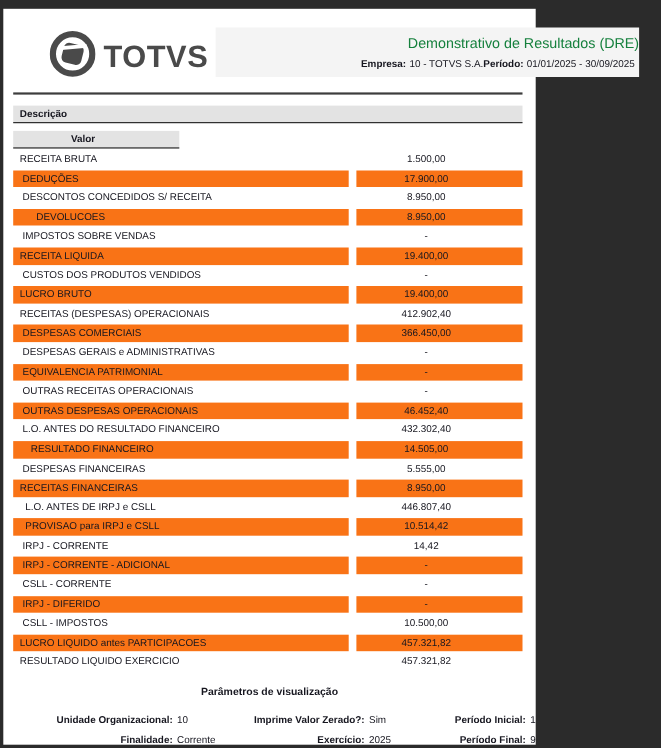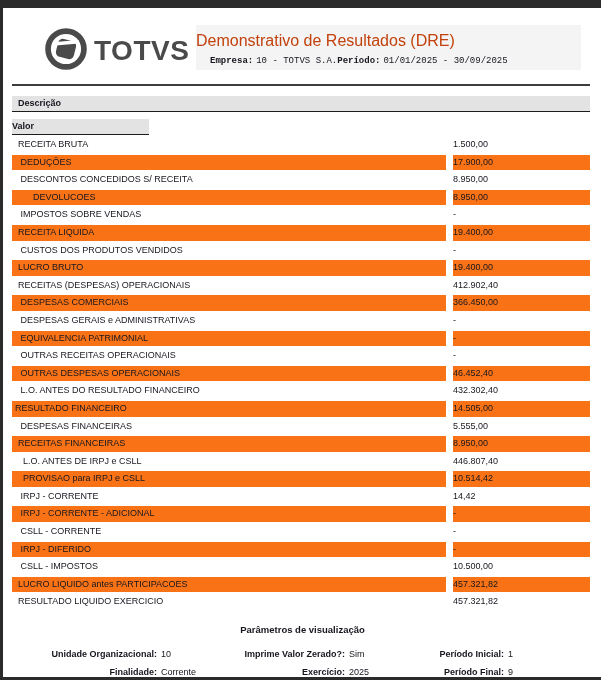--- a/index.html
+++ b/index.html
@@ -3,45 +3,45 @@
 <meta charset="utf-8">
 <style>
   html,body{margin:0;padding:0;}
   body{
     width:601px;height:680px;position:relative;overflow:hidden;
     background:#2b2b2b;
     font-family:"Liberation Sans","DejaVu Sans",sans-serif;
     color:#16161f;
   }
   .page{
-    position:absolute;left:3px;top:8px;width:599px;height:669px;
+    position:absolute;left:3px;top:8px;width:484px;height:669px;
     background:#ffffff;
   }
   
   .report-header{position:relative;height:76px;}
   .logo{position:absolute;left:42px;top:20px;display:flex;align-items:center;gap:7px;}
   .logo-text{font-size:28px;font-weight:bold;color:#4a4a4a;letter-spacing:.5px;line-height:1;}
   .header-box{
     position:absolute;left:193px;top:17px;width:385px;height:45px;
     background:#f4f4f4;
   }
-  .report-title{text-align:left;font-size:16px;margin-top:7px;color:#c2410c;}
-  .header-meta{display:flex;justify-content:flex-start;padding:6px 4px 0 14px;font-size:9px;font-family:Liberation Mono, monospace;}
+  .report-title{text-align:right;font-size:13px;margin-top:7px;color:#15803d;}
+  .header-meta{display:flex;justify-content:flex-end;padding:6px 4px 0 14px;font-size:9px;}
   .meta-label{font-weight:bold;margin-right:3px;}
   
   .rule{height:2px;background:#3d3d3d;margin:0 12px 0 9px;}
   
   .table{margin:10px 12px 0 9px;font-size:9px;}
   .thead{display:flex;gap:7px;margin-bottom:2px;flex-direction:column;}
   .thead .cell{
     background:#e3e3e3;border-bottom:1px solid #1c1c1c;
     height:15px;line-height:15px;font-weight:bold;
   }
   .cell.desc{flex:1;padding-left:6px;white-space:nowrap;overflow:hidden;}
-  .cell.val{width:127px;text-align:left;padding-right:10px;}
+  .cell.val{width:127px;text-align:center;padding-right:24px;}
   .row{display:flex;gap:7px;height:15.6px;line-height:15.6px;margin-bottom:2px;}
   .row.even .cell{background:#f97316;}
   
   .params{margin-top:14px;}
   .params-title{text-align:center;font-weight:bold;font-size:9.5px;}
   .params-grid{display:flex;margin-top:10px;padding-left:9px;font-size:9px;}
   .p-col1{width:205px;}
   .p-col2{width:190px;}
   .p-col3{flex:1;}
   .p-item{height:18px;line-height:18px;white-space:nowrap;}
@@ -145,21 +145,21 @@
         </div>
         <div class="row even">
           <div class="cell desc" style="padding-left: 8.5px;">OUTRAS DESPESAS OPERACIONAIS</div>
           <div class="cell val">46.452,40</div>
         </div>
         <div class="row">
           <div class="cell desc" style="padding-left: 8.5px;">L.O. ANTES DO RESULTADO FINANCEIRO</div>
           <div class="cell val">432.302,40</div>
         </div>
         <div class="row even">
-          <div class="cell desc" style="padding-left: 3px;">RESULTADO FINANCEIRO</div>
+          <div class="cell desc" style="padding-left: 16px;">RESULTADO FINANCEIRO</div>
           <div class="cell val">14.505,00</div>
         </div>
         <div class="row">
           <div class="cell desc" style="padding-left: 8.5px;">DESPESAS FINANCEIRAS</div>
           <div class="cell val">5.555,00</div>
         </div>
         <div class="row even">
           <div class="cell desc" style="padding-left: 6px;">RECEITAS FINANCEIRAS</div>
           <div class="cell val">8.950,00</div>
         </div>

